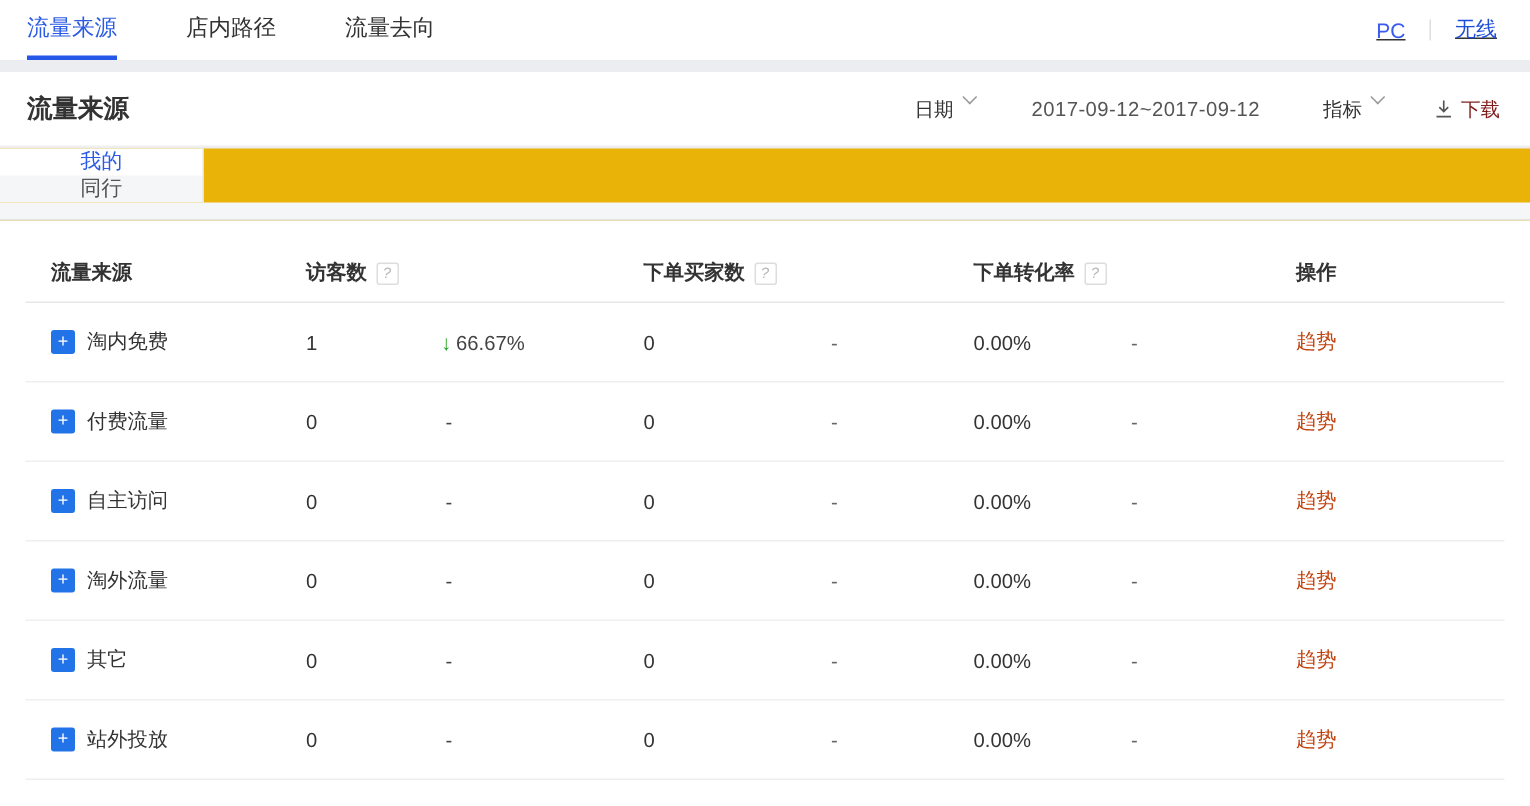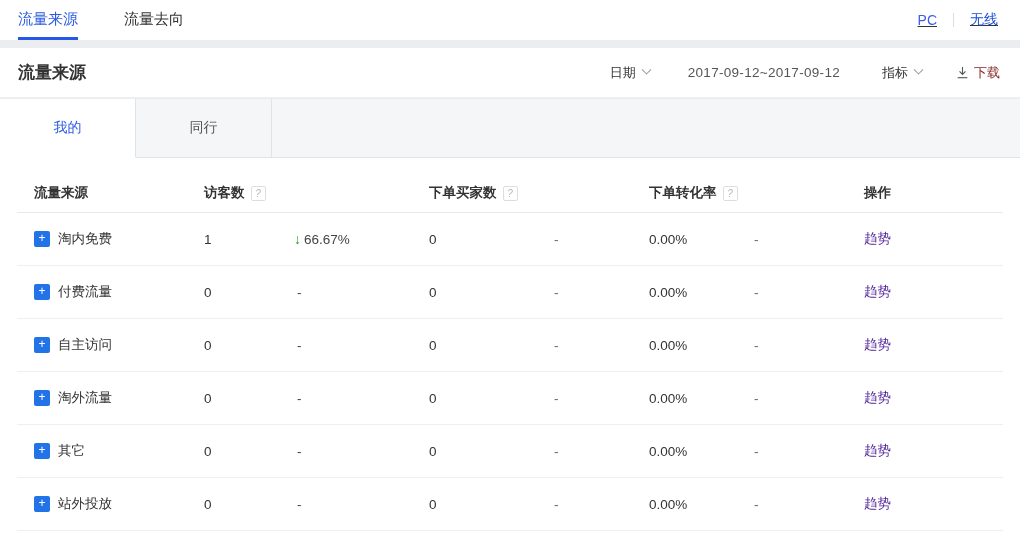--- a/index.html
+++ b/index.html
@@ -21,33 +21,33 @@
   .nav-right .wireless { color:#1d4ed8; cursor:pointer; }
 
   .band { height:8px; background:#ecedf0; }
 
   
   .toolbar { height:50px; display:flex; align-items:center;
     justify-content:space-between; padding:0 20px 0 18px;
     border-bottom:1px solid #f0f0f0; }
   .page-title { font-size:17px; font-weight:bold; color:#333; }
   .toolbar-right { display:flex; align-items:center; font-size:13px; color:#333; }
-  .dropdown { display:flex; align-items:center; cursor:pointer; }
+  .dropdown { display:flex; cursor:pointer; }
   .chev { display:inline-block; width:7px; height:7px; border-right:1px solid #999;
     border-bottom:1px solid #999; transform:rotate(45deg) translate(-2px,-2px);
     margin-left:7px; }
   .date-range { margin:0 42px 0 38px; font-size:13.5px; color:#555; cursor:pointer;
     letter-spacing:.3px; }
   .metric-dd { margin-right:34px; }
   .download { display:flex; align-items:center; cursor:pointer; color:#7f1d1d; }
   .download svg { margin-right:5px; }
 
   
-  .viewtabs { height:60px; display:flex; border-top:1px solid #ebebeb;
-    border-bottom:1px solid #e3e3e3; background:#eab308; }
+  .viewtabs { height:49px; display:flex; border-top:1px solid #ebebeb;
+    border-bottom:1px solid #e3e3e3; background:#eab308;flex-direction:column; }
   .vtab { width:136px; display:flex; align-items:center; justify-content:center;
     font-size:14px; color:#555; cursor:pointer; background:#f5f6f7;
     border-right:1px solid #e3e3e3; }
   .vtab.active { background:#fff; color:#2b5be2; border-bottom:1px solid #fff;
     margin-bottom:-1px; }
   .vtab-filler { flex:1; background:#f5f6f7; }
 
   
   .table-wrap { margin-top:16px; }
   .grid { display:grid; grid-template-columns:170px 90px 135px 125px 95px 105px 110px 1fr;
@@ -62,28 +62,29 @@
   .trow { height:53px; font-size:13.5px; color:#333;
     border-bottom:1px solid #efefef; }
   .name-cell { display:flex; align-items:center; }
   .plus { width:16px; height:16px; background:#2373e8; border-radius:2px;
     color:#fff; font-size:12px; line-height:15px; text-align:center;
     margin-right:8px; cursor:pointer; flex:0 0 16px; }
   .val { color:#333; }
   .dash { color:#666; }
   .change { display:flex; align-items:center; color:#444; }
   .down-arrow { color:#25a425; margin-right:3px; font-size:14px; }
-  .trend { color:#4c1d95; cursor:pointer; text-decoration:none; }
+  .trend { color:#c2410c; cursor:pointer; text-decoration:none; }
 </style>
 </head>
 <body>
 
 <div class="topnav">
   <div class="nav-left">
     <a class="nav-item active">流量来源</a>
+    <a class="nav-item">店内路径</a>
     <a class="nav-item">流量去向</a>
   </div>
   <div class="nav-right">
     <a class="pc">PC</a>
     <span class="vdiv"></span>
     <a class="wireless">无线</a>
   </div>
 </div>
 
 <div class="band"></div>

